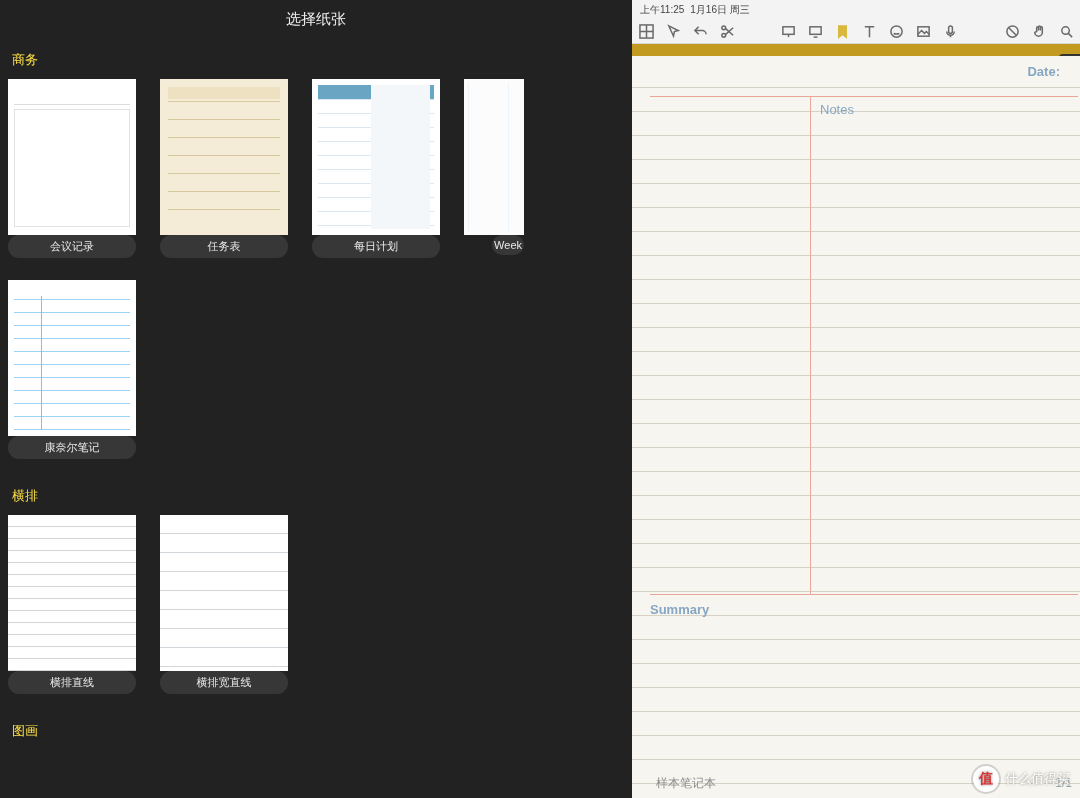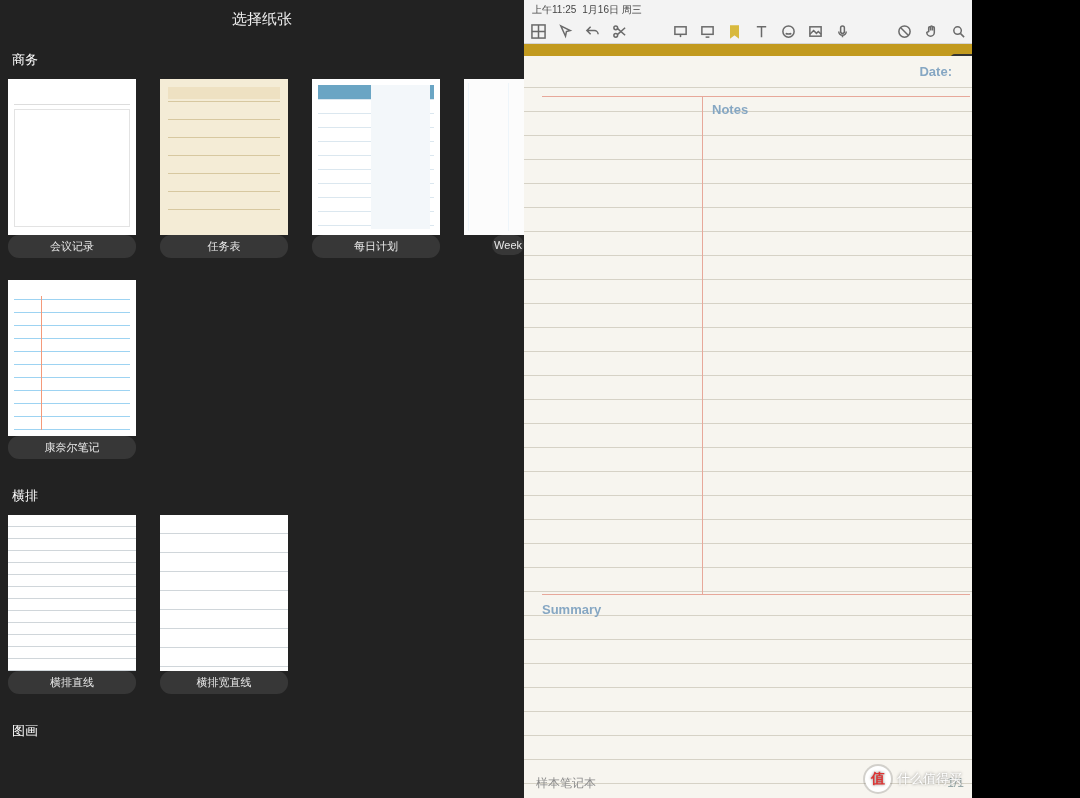--- a/index.html
+++ b/index.html
@@ -3,28 +3,28 @@
   <meta charset="utf-8">
   <style>
     * { margin: 0; padding: 0; box-sizing: border-box; }
     body {
       width: 1080px; height: 798px;
       font-family: -apple-system, "PingFang SC", "Helvetica Neue", sans-serif;
       overflow: hidden; display: flex; background: #000;
     }
     
     .left-panel {
-      width: 524px; height: 100%; background: #222; color: #ddd;
+      width: 632px; height: 100%; background: #222; color: #ddd;
       display: flex; flex-direction: column;
     }
     .panel-title {
       text-align: center; font-size: 15px; color: #eee;
       padding: 10px 0 16px; font-weight: 400;
     }
-    .cat-label { font-size: 13px; color: #ffffff; padding: 6px 12px 10px; }
+    .cat-label { font-size: 13px; color: #fde047; padding: 6px 12px 10px; }
     .thumb-row { display: flex; gap: 24px; padding: 0 8px 22px; overflow-x: hidden; }
     .thumb-card {
       width: 128px; flex: 0 0 128px; display: flex; flex-direction: column;
       cursor: pointer;
     }
     .thumb-img {
       width: 128px; height: 156px; background: #fff; position: relative;
       overflow: hidden;
     }
     .thumb-label {
@@ -93,26 +93,26 @@
       background-image: repeating-linear-gradient(#f7f5ef 0 23px, #d6d2c6 23px 24px);
       background-position: 0 8px;
     }
     .page-date {
       position: absolute; top: 8px; right: 20px;
       color: #86a7c3; font-weight: 600; font-size: 13px; padding-left: 45px;
     }
     .cue-line { position: absolute; top: 40px; left: 178px; width: 1px; height: 498px; background:#e7a89a; }
     .pink-row-top { position:absolute; top:40px; left:18px; right:2px; height:1px; background:#e7a89a; }
     .pink-row-bot { position:absolute; top:538px; left:18px; right:2px; height:1px; background:#e7a89a; }
-    .lbl-notes { position:absolute; top:46px; left:188px; color:#86a7c3; font-weight:700; font-size:13px; }
+    .lbl-notes { position:absolute; top:46px; left:188px; color:#86a7c3; font-weight:400; font-size:13px; }
     .lbl-summary { position:absolute; top:546px; left:18px; color:#86a7c3; font-weight:700; font-size:13px; }
     .footer-bar {
       position:absolute; bottom:0; left:0; right:0; height:30px;
       background: rgba(255,255,255,0.0); color:#8d8d8d; font-size:12px;
-      display:flex; align-items:center; padding:0 12px;
+      display:flex; align-items:center; padding:0 24px;
     }
     .watermark {
       position:absolute; right:10px; bottom:6px; display:flex; align-items:center; gap:6px;
       color:#fff; font-size:13px; text-shadow:0 0 3px rgba(0,0,0,.5);
     }
     .wm-badge {
       width:26px; height:26px; border-radius:50%; background:#fff; color:#d33;
       font-size:14px; font-weight:700; display:flex; align-items:center; justify-content:center;
       box-shadow: 0 0 0 2px rgba(0,0,0,.15);
     }

